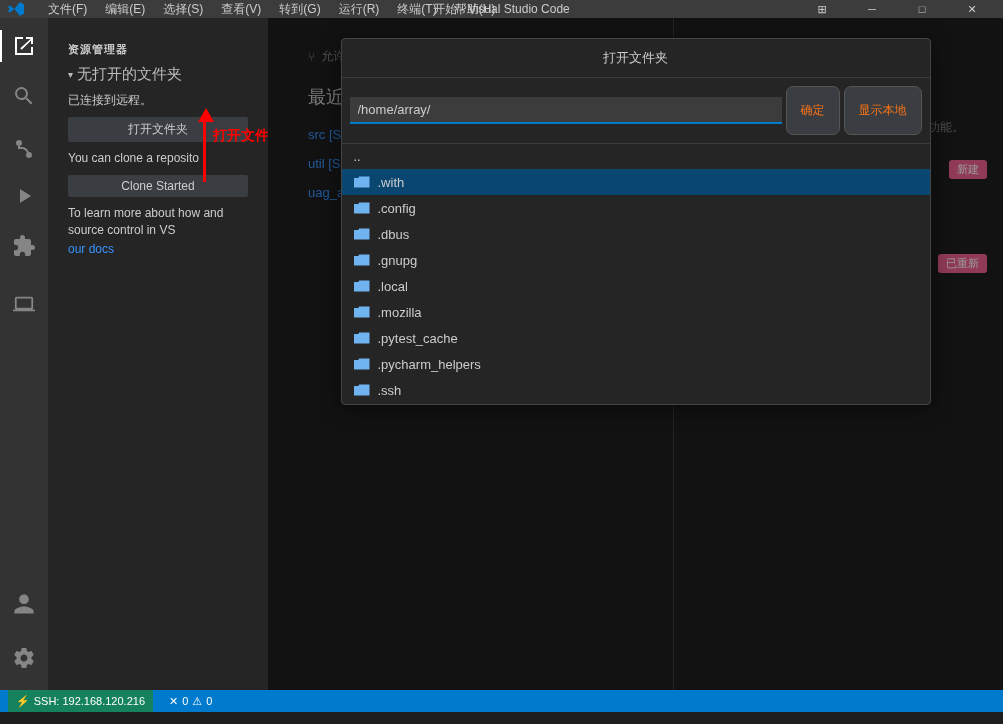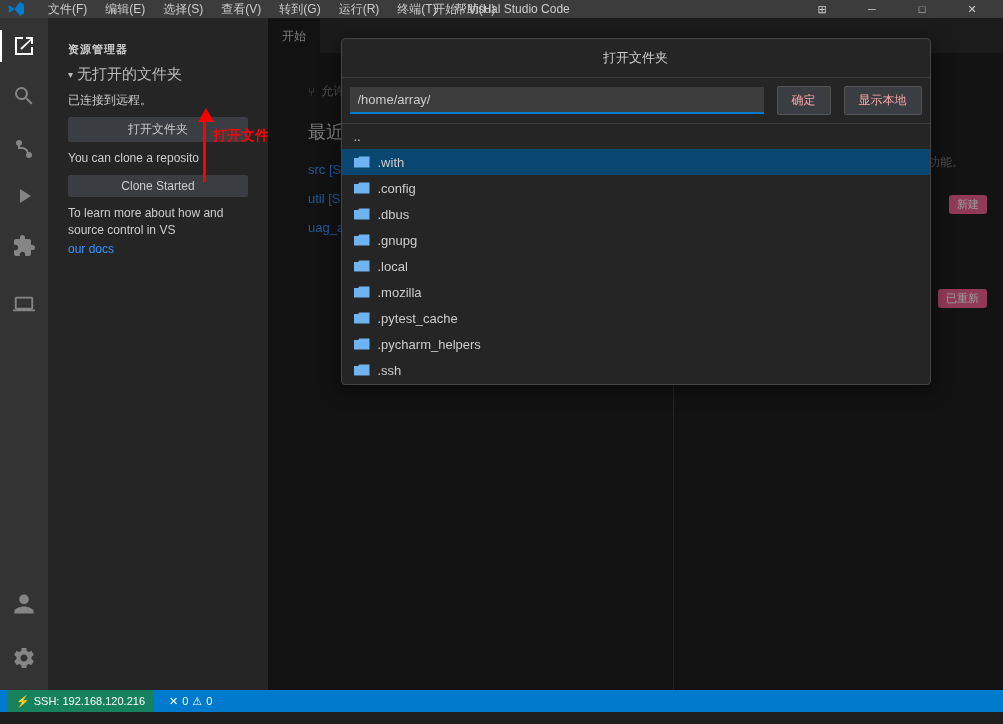--- a/index.html
+++ b/index.html
@@ -360,41 +360,41 @@
       text-align: center;
       padding: 10px;
       font-size: 13px;
       color: #cccccc;
       border-bottom: 1px solid #3c3c3c;
     }
     .dialog-input-row {
       display: flex;
       align-items: center;
       padding: 8px;
-      gap: 13px;
+      gap: 4px;
       border-bottom: 1px solid #3c3c3c;
     }
     .dialog-input {
       flex: 1;
       background: #3c3c3c;
       border: none;
       color: #cccccc;
       padding: 5px 8px;
       font-size: 13px;
       outline: none;
       border-bottom: 2px solid #007acc;
     }
     .dialog-btn {
-      padding: 5px 14px;
+      padding: 15px 14px;
       background: #3a3d41;
       border: 1px solid #555;
-      color: #fca5a5;
-      font-size: 12px;
-      cursor: pointer;
-      border-radius: 2px;
+      color: #f97316;
+      font-size: 12px;
+      cursor: pointer;
+      border-radius: 7px;
       white-space: nowrap;
     }
     .dialog-list {
       max-height: 260px;
       overflow-y: auto;
     }
     .dialog-list-item {
       display: flex;
       align-items: center;
       padding: 5px 12px;
@@ -594,23 +594,20 @@
           </div>
           <div class="dialog-list-item">
             
             
           </div>
 
         </div>
       </div>
     </div>
 
-    <div class="tab-bar">
-      <div class="tab">开始</div>
-    </div>
     <div class="welcome-content">
       <div class="welcome-left">
         <div class="git-link">
           <span>⑂</span>
           <span>允许 Git 仓库件...</span>
         </div>
         <div class="welcome-section-title">最近</div>
         <div class="recent-item">
           <a>src [SSH: 192.168.120.216]</a>
           <span class="path">/home/array</span>

